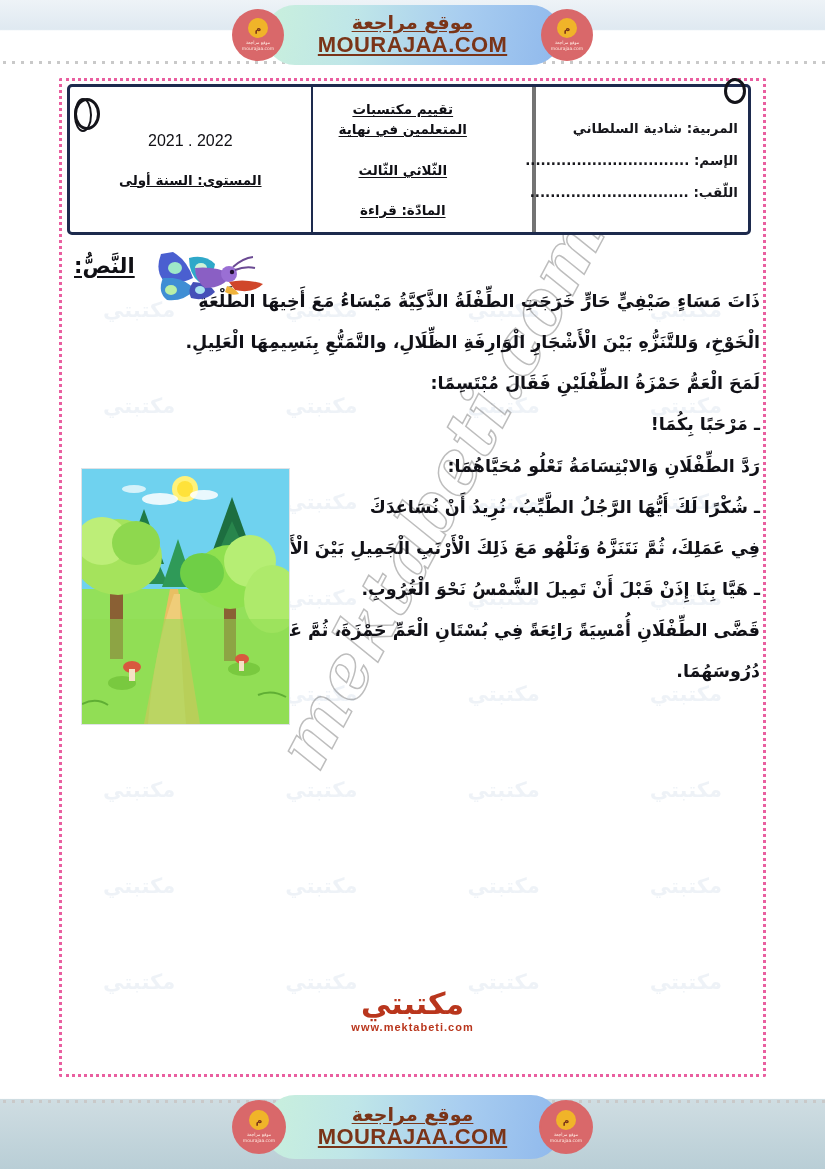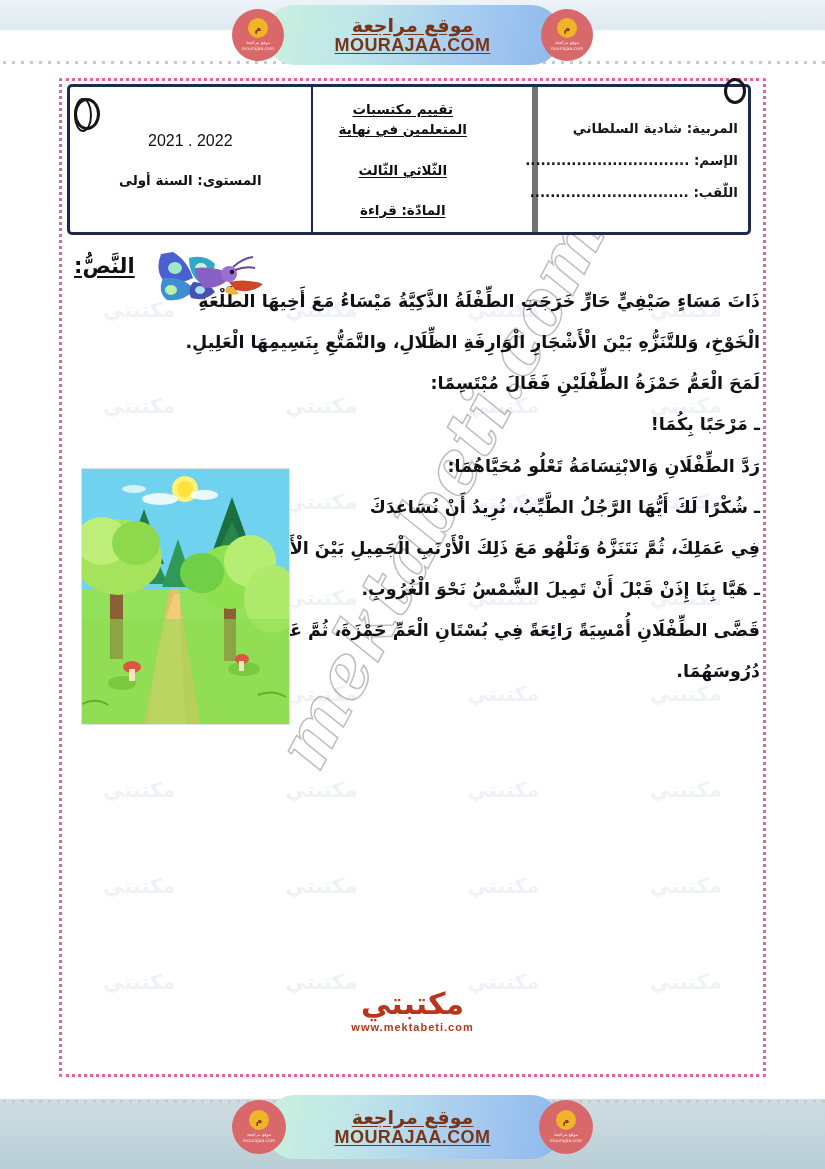--- a/index.html
+++ b/index.html
@@ -37,21 +37,21 @@
     display:flex;flex-direction:column;align-items:center;justify-content:center;
     line-height:1.05;
   }
   .promo.bottom .promo-pill{height:64px;}
   .promo-ar{
     font-size:19px;font-weight:bold;color:#7a3418;
     text-decoration:underline;text-underline-offset:2px;
     direction:rtl;
   }
   .promo-en{
-    font-size:18px;font-weight:bold;color:#7a3418;letter-spacing:.4px;
+    font-size:22px;font-weight:bold;color:#7a3418;letter-spacing:.4px;
     text-decoration:underline;text-underline-offset:2px;
     font-family:"Liberation Sans",sans-serif;direction:ltr;
   }
   .promo-badge{
     position:absolute;z-index:4;width:48px;height:48px;border-radius:50%;
     background:#d9686a;display:flex;flex-direction:column;
     align-items:center;justify-content:center;box-shadow:0 0 0 2px #d9686a;
   }
   .promo.bottom .promo-badge{width:50px;height:50px;}
   .promo-badge .bdisc{
@@ -107,35 +107,35 @@
   .hdr-table{
     position:absolute;left:5px;top:4px;width:678px;height:145px;
     border:3px solid #1d2a4d;border-radius:5px;background:#ffffff;
     display:flex;flex-direction:row;overflow:hidden;
   }
   .hdr-cell{
     position:relative;height:100%;box-sizing:border-box;
     display:flex;flex-direction:column;justify-content:center;
     padding:6px 10px;direction:rtl;margin-left:39px;
   }
-  .cell-teacher{width:216px;border-left:6px solid #737373;gap:16px;}
+  .cell-teacher{width:216px;border-left:4px solid #737373;gap:16px;}
   .cell-title{width:246px;border-left:2px solid #1d2a4d;gap:20px;align-items:center;}
   .cell-level{flex:1;gap:22px;align-items:center;}
 
   .t-line{font-size:13.5px;color:#17171c;font-weight:bold;white-space:nowrap;}
   .t-line.dots{letter-spacing:.5px;}
   .title-line{
     font-size:13.5px;color:#101015;font-weight:bold;text-align:center;
     text-decoration:underline;text-underline-offset:2px;line-height:1.5;
   }
   .year-line{
     font-size:16px;font-weight:normal;color:#101015;direction:ltr;
     font-family:"Liberation Sans",sans-serif;
   }
-  .level-line{font-size:13.5px;font-weight:bold;color:#101015;white-space:nowrap;}
+  .level-line{font-size:13.5px;font-weight:bold;color:#101015;white-space:nowrap;text-decoration:underline;}
 
   
   .ring{
     position:absolute;width:20px;height:26px;border:3px solid #14141a;
     border-radius:50%;background:transparent;z-index:5;
   }
   .ring.r1{left:12px;top:18px;}
   .ring.r2{left:12px;top:18px;width:14px;height:30px;border-width:2.5px;}
   .ring-tr{
     position:absolute;right:16px;top:-2px;width:16px;height:20px;

